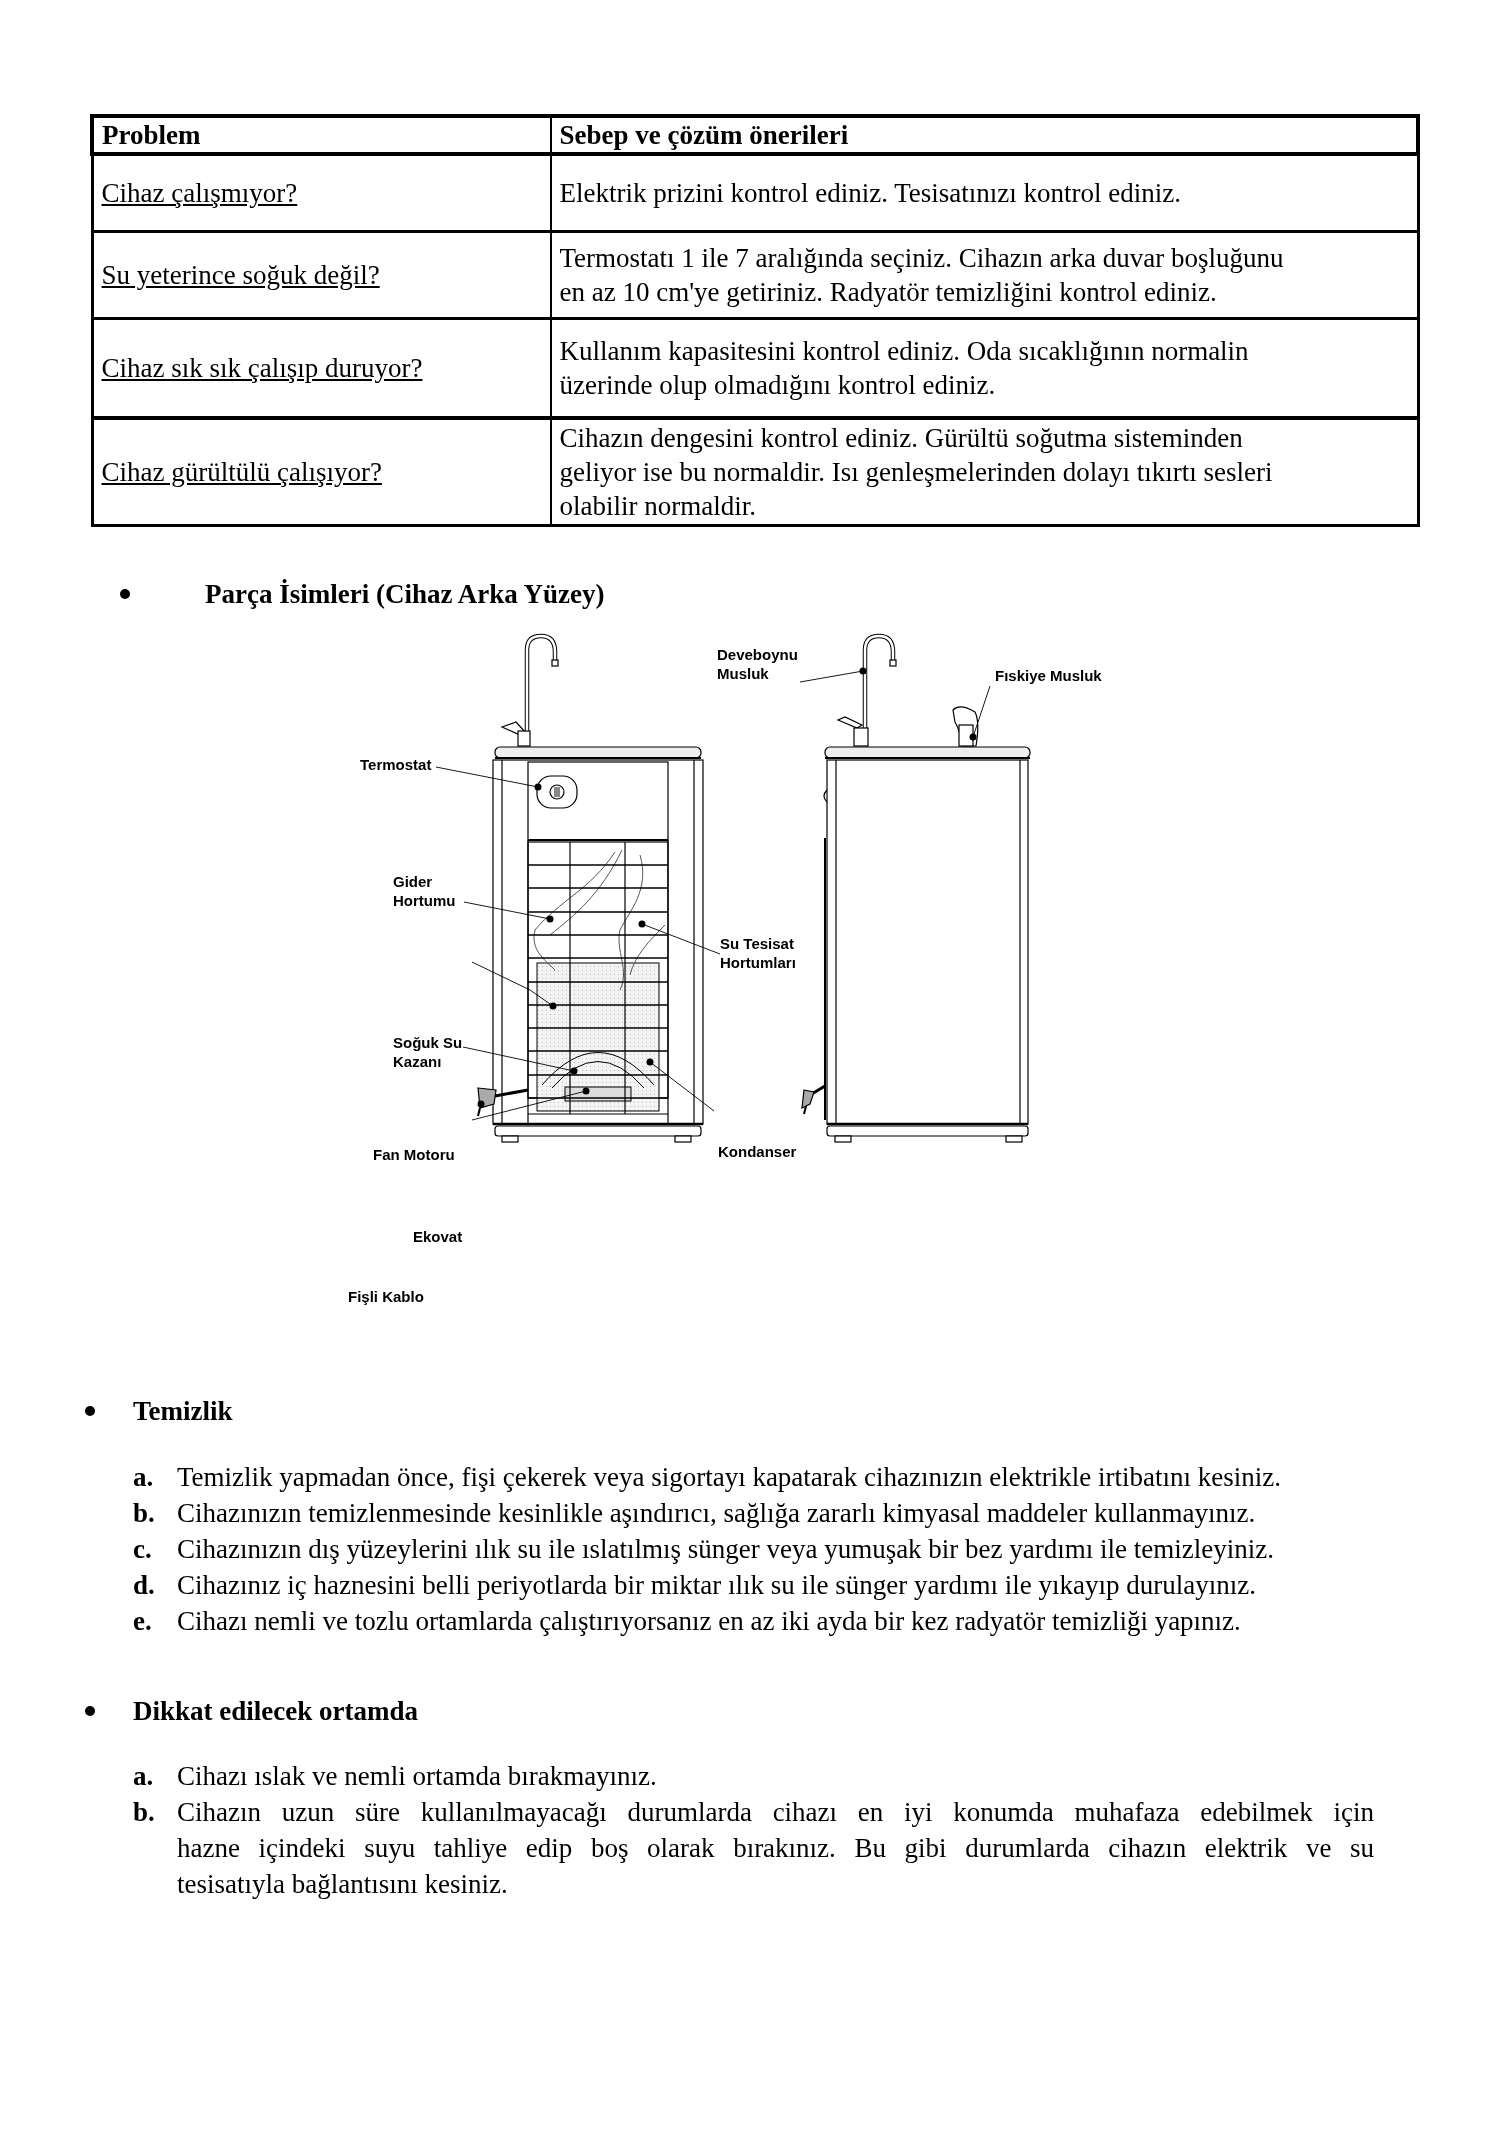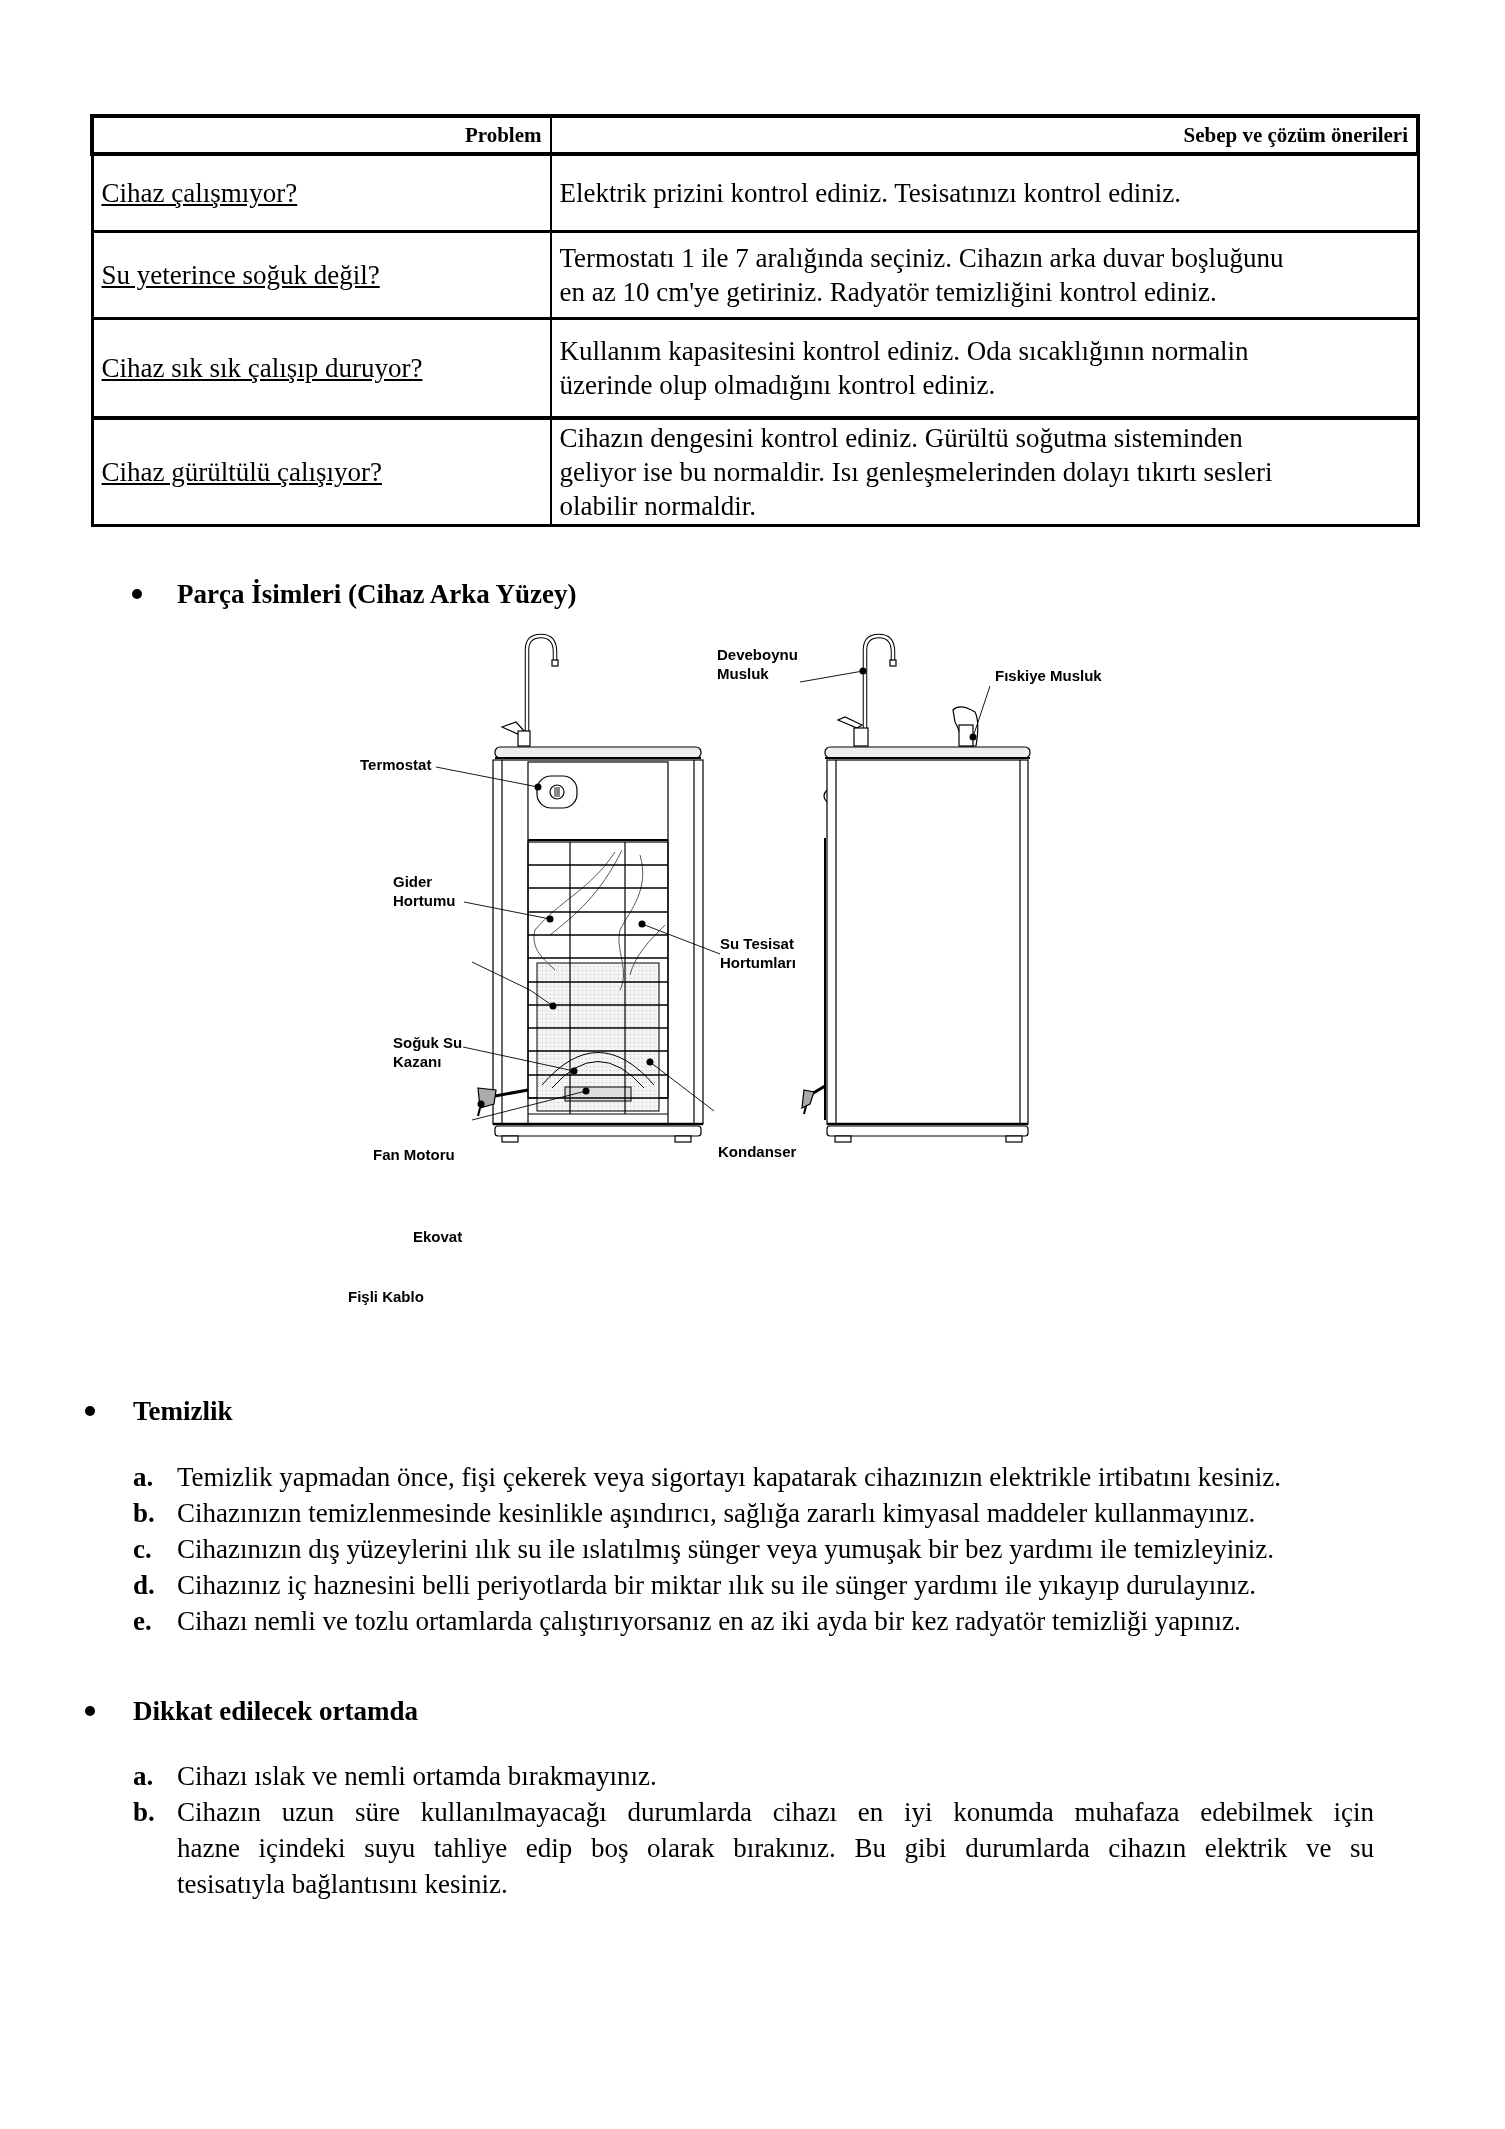--- a/index.html
+++ b/index.html
@@ -26,25 +26,25 @@
       line-height: 34px;
     }
     .trouble-table th, .trouble-table td {
       border: 2px solid #000;
       vertical-align: middle;
       padding: 0 8px;
       text-align: left;
     }
     .trouble-table th {
       font-weight: bold;
-      text-align: right;
+      text-align: left;
       height: 34px;
       border-top-width: 4px;
       border-bottom-width: 4px;
-      font-size: 21px;
+      font-size: 27px;
     }
     .trouble-table th:first-child { border-left-width: 4px; }
     .trouble-table th:last-child { border-right-width: 4px; margin-left: 42px; }
     .trouble-table td:first-child { width: 440px; border-left-width: 3px; text-decoration: underline; }
     .trouble-table td:last-child { border-right-width: 3px; }
     .trouble-table tr.r1 td { height: 74px; }
     .trouble-table tr.r2 td { height: 84px; border-top-width: 3px; }
     .trouble-table tr.r3 td { height: 96px; border-top-width: 3px; }
     .trouble-table tr.r4 td { height: 104px; border-top-width: 4px; border-bottom-width: 3px; margin-top: 8px; }
     .trouble-table tr.r4 td:last-child { line-height: 34px; }
@@ -60,21 +60,21 @@
       align-items: center;
       white-space: nowrap;
     }
     .bullet {
       display: inline-block;
       width: 10px;
       height: 10px;
       border-radius: 50%;
       background: #000;
     }
-    .heading-parts { left: 132px; top: 577px; }
+    .heading-parts { left: 120px; top: 577px; gap: 40px; }
     .heading-parts .bullet { margin-right: 35px; }
     .heading-cleaning { left: 85px; top: 1394px; }
     .heading-cleaning .bullet { margin-right: 38px; }
     .heading-warnings { left: 85px; top: 1694px; }
     .heading-warnings .bullet { margin-right: 38px; }
 
     
     .ordered-list {
       position: absolute;
       left: 133px;

